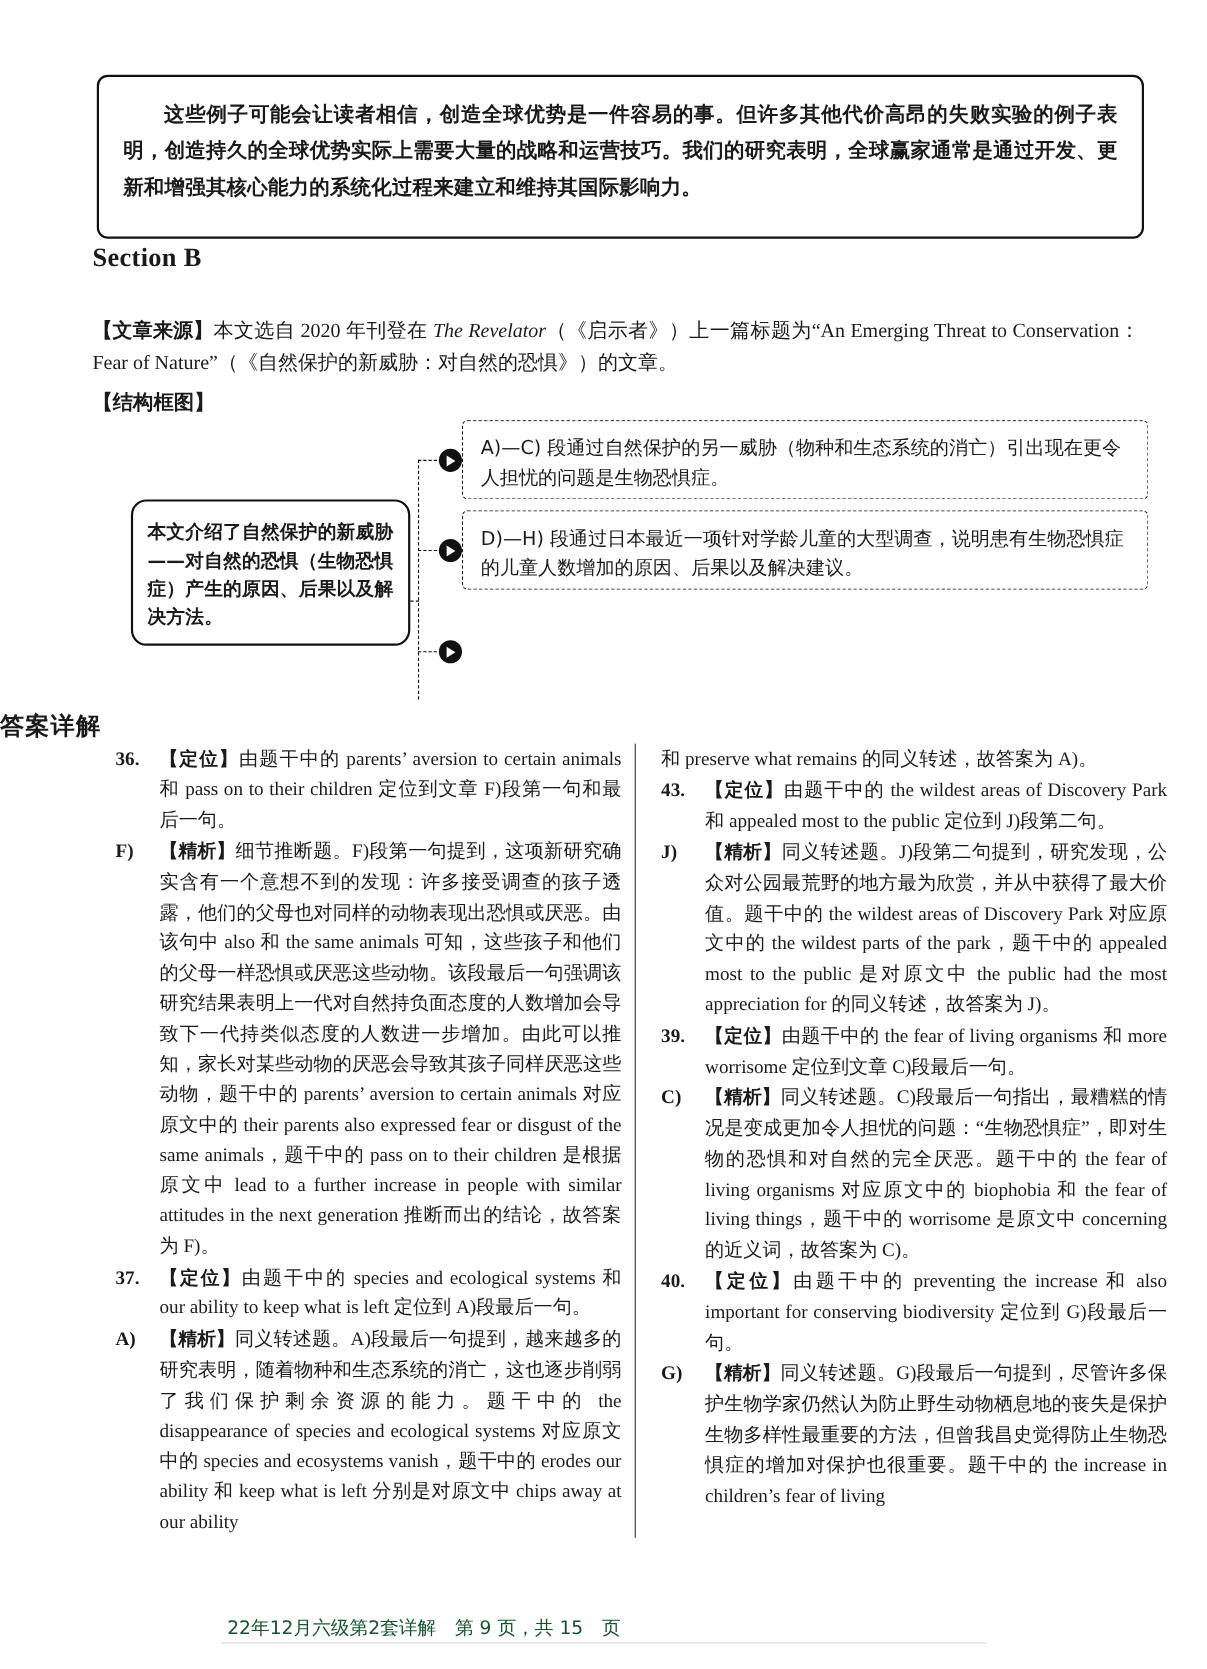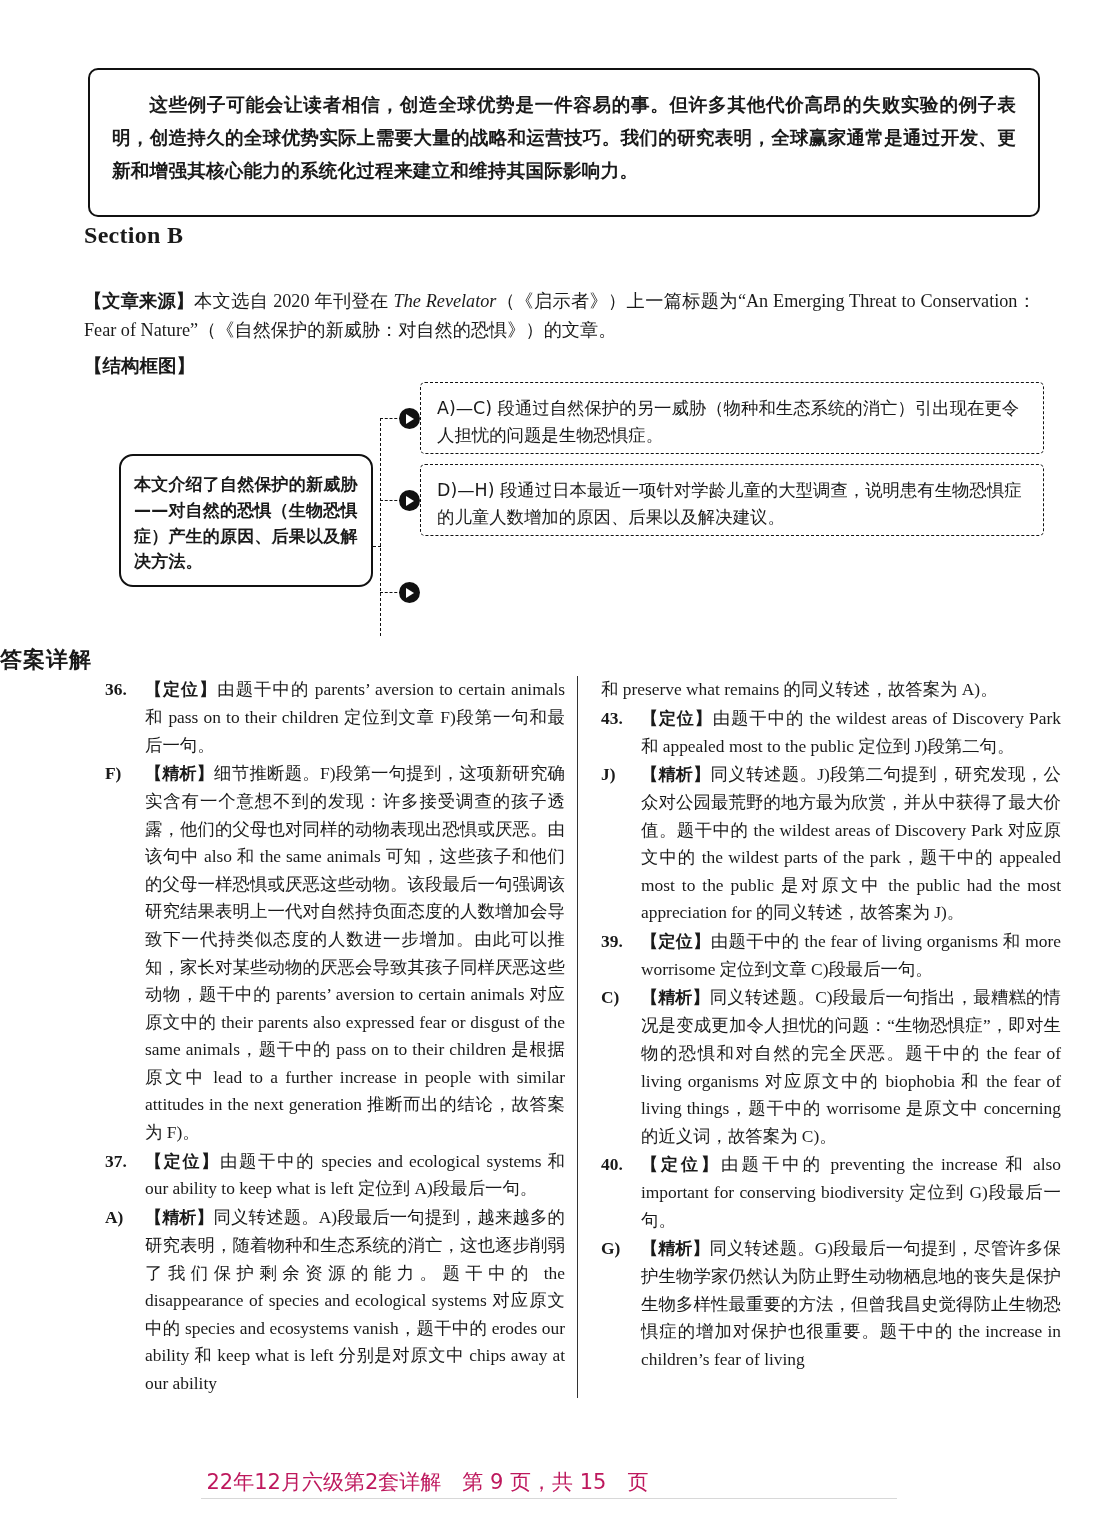--- a/index.html
+++ b/index.html
@@ -226,22 +226,22 @@
   }
 
   
   #footer {
     position: absolute;
     left: 0; right: 0;
     top: 1468px;
     text-align: center;
   }
   #footer .ftxt {
-    font-size: 21px;
-    color: #be185d;
+    font-size: 17px;
+    color: #14532d;
     font-family: "DejaVu Sans", "Liberation Sans", sans-serif;
     border-bottom: 1.5px solid #d8d8d8;
     padding-bottom: 2px;
     display: inline-block;
     min-width: 690px;
     text-align: left;
     padding-left: 6px;
   }
 </style>
 </head>

